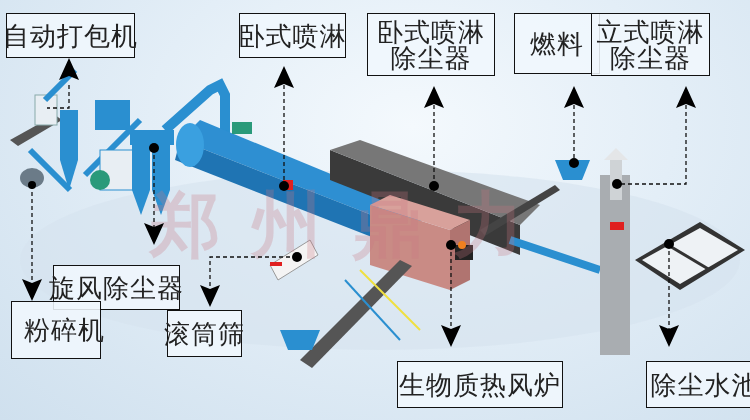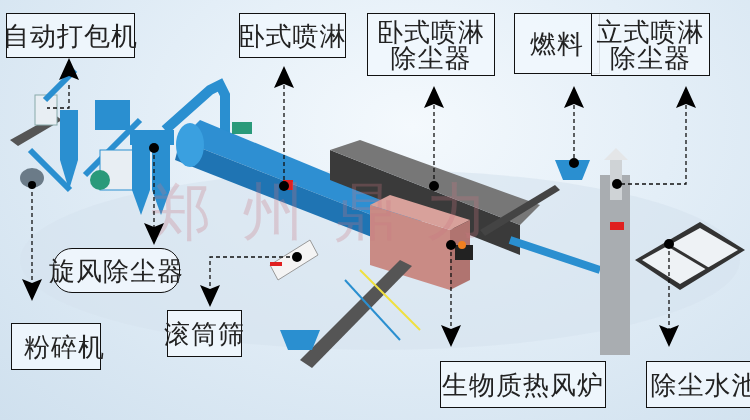--- a/index.html
+++ b/index.html
@@ -10,22 +10,22 @@
   }
   .label {
     position:absolute; border:1.5px solid #111; background:rgba(240,247,253,0.88);
     color:#222; font-size:26px; line-height:26px; text-align:right;
     box-sizing:border-box; display:flex; flex-direction:column; justify-content:center; align-items:center;
     letter-spacing:1px;
   }
   .label span { display:block; white-space:nowrap; }
   svg.overlay { position:absolute; left:0; top:0; }
   .watermark {
-    position:absolute; left:150px; top:170px; font-size:62px; letter-spacing:30px;
-    color:rgba(200,120,130,0.28); font-family:"DejaVu Serif", serif; font-weight:normal;
+    position:absolute; left:150px; top:178px; font-size:71px; letter-spacing:30px;
+    color:rgba(200,120,130,0.28); font-family:"DejaVu Serif", serif; font-weight:bold;
     white-space:nowrap; pointer-events:none;
   }
 </style>
 </head>
 <body>
 
 <div id="canvas">
 
   <svg class="overlay" width="750" height="420">
 
@@ -159,33 +159,33 @@
 
   <div class="label" style="left:514px;top:13px;width:86px;height:61px;">
     <span>燃料</span>
   </div>
 
   <div class="label" style="left:591px;top:13px;width:119px;height:63px;">
     <span>立式喷淋</span>
     <span>除尘器</span>
   </div>
 
-  <div class="label" style="left:53px;top:248px;width:127px;height:45px;border-radius:19px;">
+  <div class="label" style="left:53px;top:265px;width:127px;height:45px;">
     <span>旋风除尘器</span>
   </div>
 
-  <div class="label" style="left:11px;top:323px;width:90px;height:47px;padding-left:17px;">
+  <div class="label" style="left:11px;top:301px;width:90px;height:58px;padding-left:17px;">
     <span>粉碎机</span>
   </div>
 
   <div class="label" style="left:167px;top:310px;width:75px;height:47px;">
     <span>滚筒筛</span>
   </div>
 
-  <div class="label" style="left:397px;top:361px;width:166px;height:47px;margin-left:43px;">
+  <div class="label" style="left:397px;top:361px;width:166px;height:47px;">
     <span>生物质热风炉</span>
   </div>
 
   <div class="label" style="left:646px;top:361px;width:117px;height:47px;">
     <span>除尘水池</span>
   </div>
 
 </div>
 
 </body></html>

